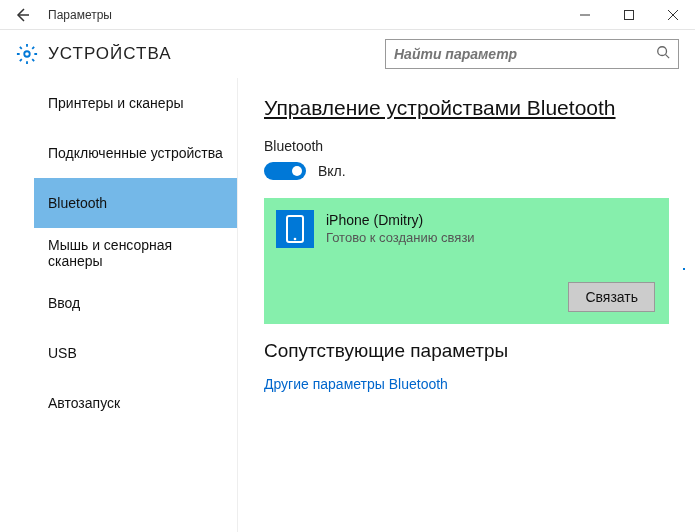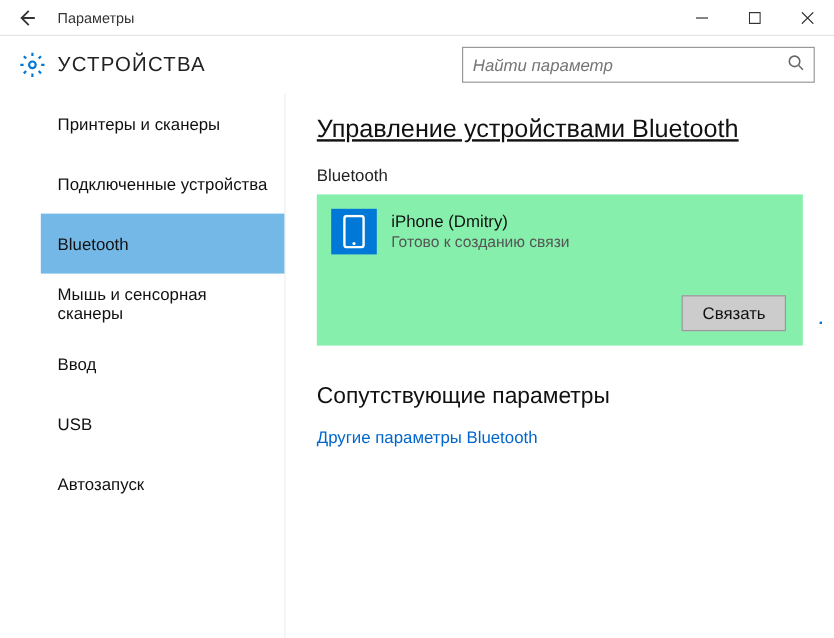--- a/index.html
+++ b/index.html
@@ -17,21 +17,21 @@
 }
 
 .header { height: 48px; display: flex; align-items: center; padding: 0 12px; }
 .header .gear { width: 30px; height: 30px; display: flex; align-items: center; justify-content: center; color: #0078d7; }
 .header .htitle { font-size: 17px; font-weight: 400; letter-spacing: 1px; color: #222; margin-left: 6px; flex: 1; }
 .header .search {
   width: 294px; height: 30px; border: 1px solid #999; display: flex; align-items: center;
   padding: 0 8px; margin-right: 4px;
 }
 .header .search input {
-  border: none; outline: none; flex: 1; font-size: 14px; font-style: italic; color: #666; background: transparent;
+  border: none; outline: none; flex: 1; font-size: 14px; font-style: italic; color: #666; background: transparent; font-weight: bold;
 }
 .header .search .sicon { color: #666; }
 
 .body { display: flex; height: calc(532px - 30px - 48px); }
 .sidebar { width: 238px; border-right: 1px solid #eee; padding-left: 34px; }
 .sidebar .item {
   height: 50px; display: flex; align-items: center; padding: 0 14px;
   font-size: 14px; color: #111; cursor: pointer;
 }
 .sidebar .item.active { background: #74b8e8; }
@@ -60,21 +60,21 @@
 }
 .device-card .dinfo { flex: 1; padding-top: 2px; }
 .device-card .dname { font-size: 14px; color: #111; }
 .device-card .dstatus { font-size: 13px; color: #555; margin-top: 2px; }
 .device-card .pairbtn {
   margin-top: 34px; float: right; padding: 6px 16px; background: #ccc; border: 1px solid #999;
   font-size: 14px; color: #111; cursor: pointer;
 }
 .device-card::after { content: ""; display: block; clear: both; }
 
-.content h2 { font-size: 19px; font-weight: 400; color: #111; margin-top: 32px; margin-bottom: 14px; }
+.content h2 { font-size: 19px; font-weight: 400; color: #111; margin-top: 16px; margin-bottom: 14px; }
 .content .link { font-size: 14px; color: #0066cc; cursor: pointer; }
 
 .tiny-dot { position:absolute; width:2px; height:2px; background:#0078d7; right:10px; top:190px; }
 </style>
 </head>
 <body>
 
 <div class="titlebar">
   <div class="back">
     <svg width="16" height="16" viewBox="0 0 16 16">
@@ -142,20 +142,26 @@
         <span>USB</span>
       </div>
     <div class="item">
         <span>Автозапуск</span>
       </div>
   </div>
 
   <div class="content" style="position:relative">
     <h1>Управление устройствами Bluetooth</h1>
     <div class="lbl">Bluetooth</div>
+    <div class="toggle-row">
+      <div class="toggle">
+        <div class="knob"></div>
+      </div>
+      <div class="state">Вкл.</div>
+    </div>
 
     <div class="device-card">
       <div class="row">
         <div class="dicon">
           <svg width="20" height="28" viewBox="0 0 20 28" fill="none">
             <rect x="2" y="1" width="16" height="26" rx="2" stroke="#fff" stroke-width="2"></rect>
             <rect x="4" y="4" width="12" height="17" fill="#fff" opacity="0.0"></rect>
             <circle cx="10" cy="24" r="1.3" fill="#fff"></circle>
           </svg>
         </div>

